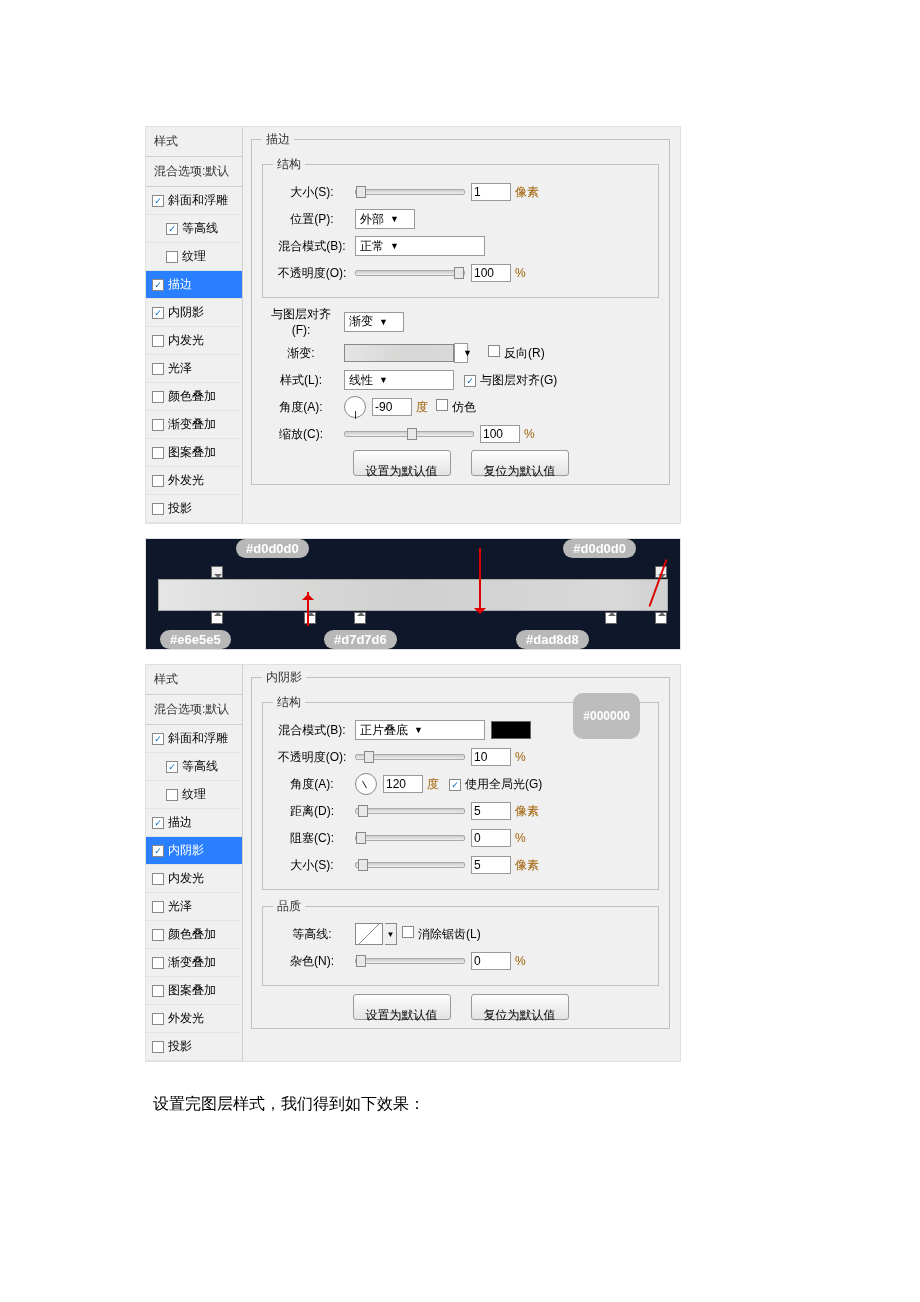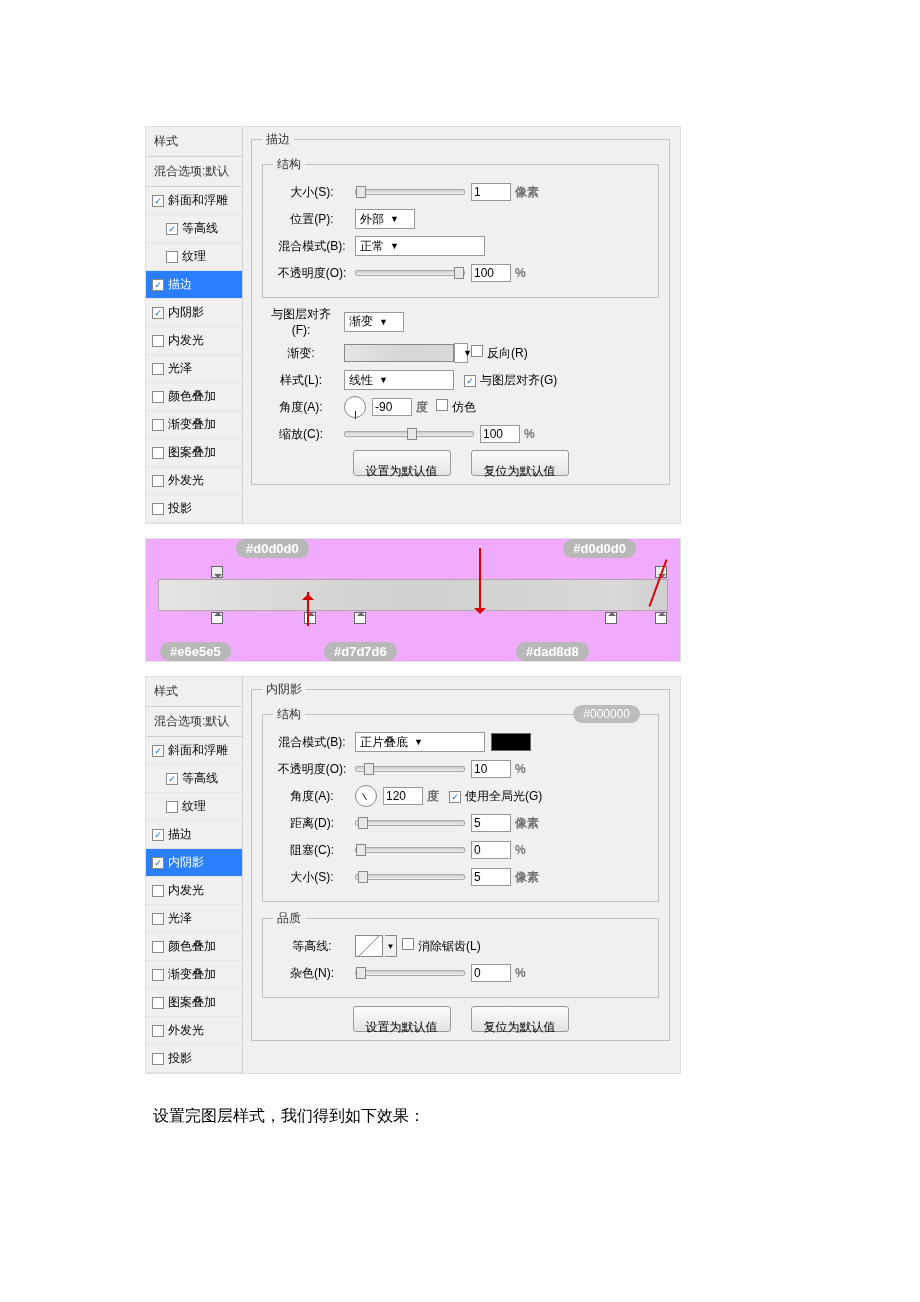--- a/index.html
+++ b/index.html
@@ -12,49 +12,49 @@
 .sidebar-item.indent { padding-left: 20px; }
 .cb { width: 12px; height: 12px; border: 1px solid #888; background: #fff; margin-right: 4px; display: inline-flex; align-items: center; justify-content: center; font-size: 9px; color: #0066cc; }
 .main { flex: 1; padding: 4px 10px 10px 8px; }
 fieldset { border: 1px solid #c0c0c0; margin-bottom: 8px; padding: 8px 10px; }
 legend { padding: 0 4px; color: #333; }
 .row { display: flex; align-items: center; margin-bottom: 5px; min-height: 22px; }
 .label { width: 82px; text-align: center; padding-right: 4px; }
 .slider { flex: 0 0 110px; height: 6px; background: linear-gradient(#ccc,#eee); border: 1px solid #aaa; border-radius: 2px; margin-right: 6px; position: relative; }
 .slider .thumb { position: absolute; top: -4px; width: 10px; height: 12px; background: #e8e8e8; border: 1px solid #888; }
 .num-input { width: 40px; height: 18px; border: 1px solid #999; background: #fff; padding: 0 2px; font-size: 12px; text-align: left; margin-right: 4px; }
-.unit { color: #737373; font-weight: bold; }
+.unit { color: #a16207; }
 .dropdown { height: 20px; border: 1px solid #999; background: #fff; display: inline-flex; align-items: center; padding: 0 4px; font-size: 12px; position: relative; }
 .dropdown .arrow { margin-left: 6px; font-size: 9px; }
 .grad-preview { width: 110px; height: 18px; border: 1px solid #888; background: linear-gradient(90deg,#e6e5e5,#d7d7d6,#dad8d8); display: inline-block; }
 .angle-dial { width: 22px; height: 22px; border: 1px solid #888; border-radius: 50%; background: #fff; display: inline-flex; align-items: center; justify-content: center; margin-right: 6px; position: relative; }
 .angle-dial .needle { width: 1px; height: 8px; background: #333; transform-origin: bottom; }
 .btn { height: 22px; padding: 12px 12px; background: linear-gradient(#fdfdfd,#e3e3e3); border: 1px solid #999; border-radius: 3px; font-size: 12px; cursor: pointer; }
 .btn-row { display: flex; justify-content: center; gap: 20px; margin-top: 4px; }
 .color-swatch { width: 40px; height: 18px; border: 1px solid #666; display: inline-block; }
 .contour-swatch { width: 28px; height: 22px; border: 1px solid #888; background: linear-gradient(135deg,#fff 0%,#fff 48%,#888 48%,#888 52%,#fff 52%); display: inline-block; margin-right: 2px; }
 .small-dd { width: 12px; height: 22px; border: 1px solid #888; border-left: none; display: inline-flex; align-items: center; justify-content: center; font-size: 8px; }
 
 
-.grad-editor { background: #f0abfc; padding: 10px 12px 28px; position: relative; }
+.grad-editor { background: #0f172a; padding: 10px 12px 16px; position: relative; }
 .grad-bar { height: 32px; background: linear-gradient(90deg,#e6e5e5 0%,#d7d7d6 30%,#d0d0d0 50%,#dad8d8 90%,#d0d0d0 100%); border: 1px solid #aaa; margin: 30px 0 22px; position: relative; }
 .stop-top, .stop-bot { position: absolute; width: 12px; height: 12px; border: 1px solid #666; background: #eee; }
 .stop-top { top: -14px; }
 .stop-bot { bottom: -14px; background: #fff; }
 .stop-top::after { content:""; position:absolute; bottom:-5px; left:2px; border:4px solid transparent; border-top-color:#666; }
 .stop-bot::after { content:""; position:absolute; top:-5px; left:2px; border:4px solid transparent; border-bottom-color:#666; }
 .hex-bubble { position: absolute; background: #b8b8b8; color: #fff; padding: 2px 10px; border-radius: 10px; font-size: 13px; font-weight: bold; }
 .arrow-line { position: absolute; background: #d00; }
 .arrow-head { position: absolute; width: 0; height: 0; }
 
 
 .caption { font-size: 16px; color: #000; padding: 18px 0 0 8px; font-family: SimSun, serif; }
 
 
-.legend-badge { position: absolute; right: 40px; top: 28px; background: #bdbdbd; color: #fff; padding: 2px 10px; border-radius: 10px; font-size: 12px; font-weight: normal; }
+.legend-badge { position: absolute; right: 40px; top: 28px; background: #bdbdbd; color: #fff; padding: 16px 10px; border-radius: 10px; font-size: 12px; font-weight: bold; }
 </style>
 </head>
 <body>
 
 <div class="dialog">
   <div class="sidebar">
     <div class="sidebar-header">样式</div>
     <div class="sidebar-header">混合选项:默认</div>
     <div id="sb1">
         <div class="sidebar-item">
@@ -149,21 +149,21 @@
             <span>渐变</span>
             <span class="arrow">▼</span>
           </span>
       </div>
       <div class="row">
         <span class="label">渐变:</span>
         <span class="grad-preview"></span>
         <span class="dropdown" style="width:14px;padding:0 2px">
             <span class="arrow">▼</span>
           </span>
-        <span style="margin-left:3px"><span class="cb"></span><span>反向(R)</span></span>
+        <span style="margin-left:20px"><span class="cb"></span><span>反向(R)</span></span>
       </div>
       <div class="row">
         <span class="label">样式(L):</span>
         <span class="dropdown" style="width:110px">
             <span>线性</span>
             <span class="arrow">▼</span>
           </span>
         <span style="margin-left:10px"><span class="cb">✓</span><span>与图层对齐(G)</span></span>
       </div>
       <div class="row">

